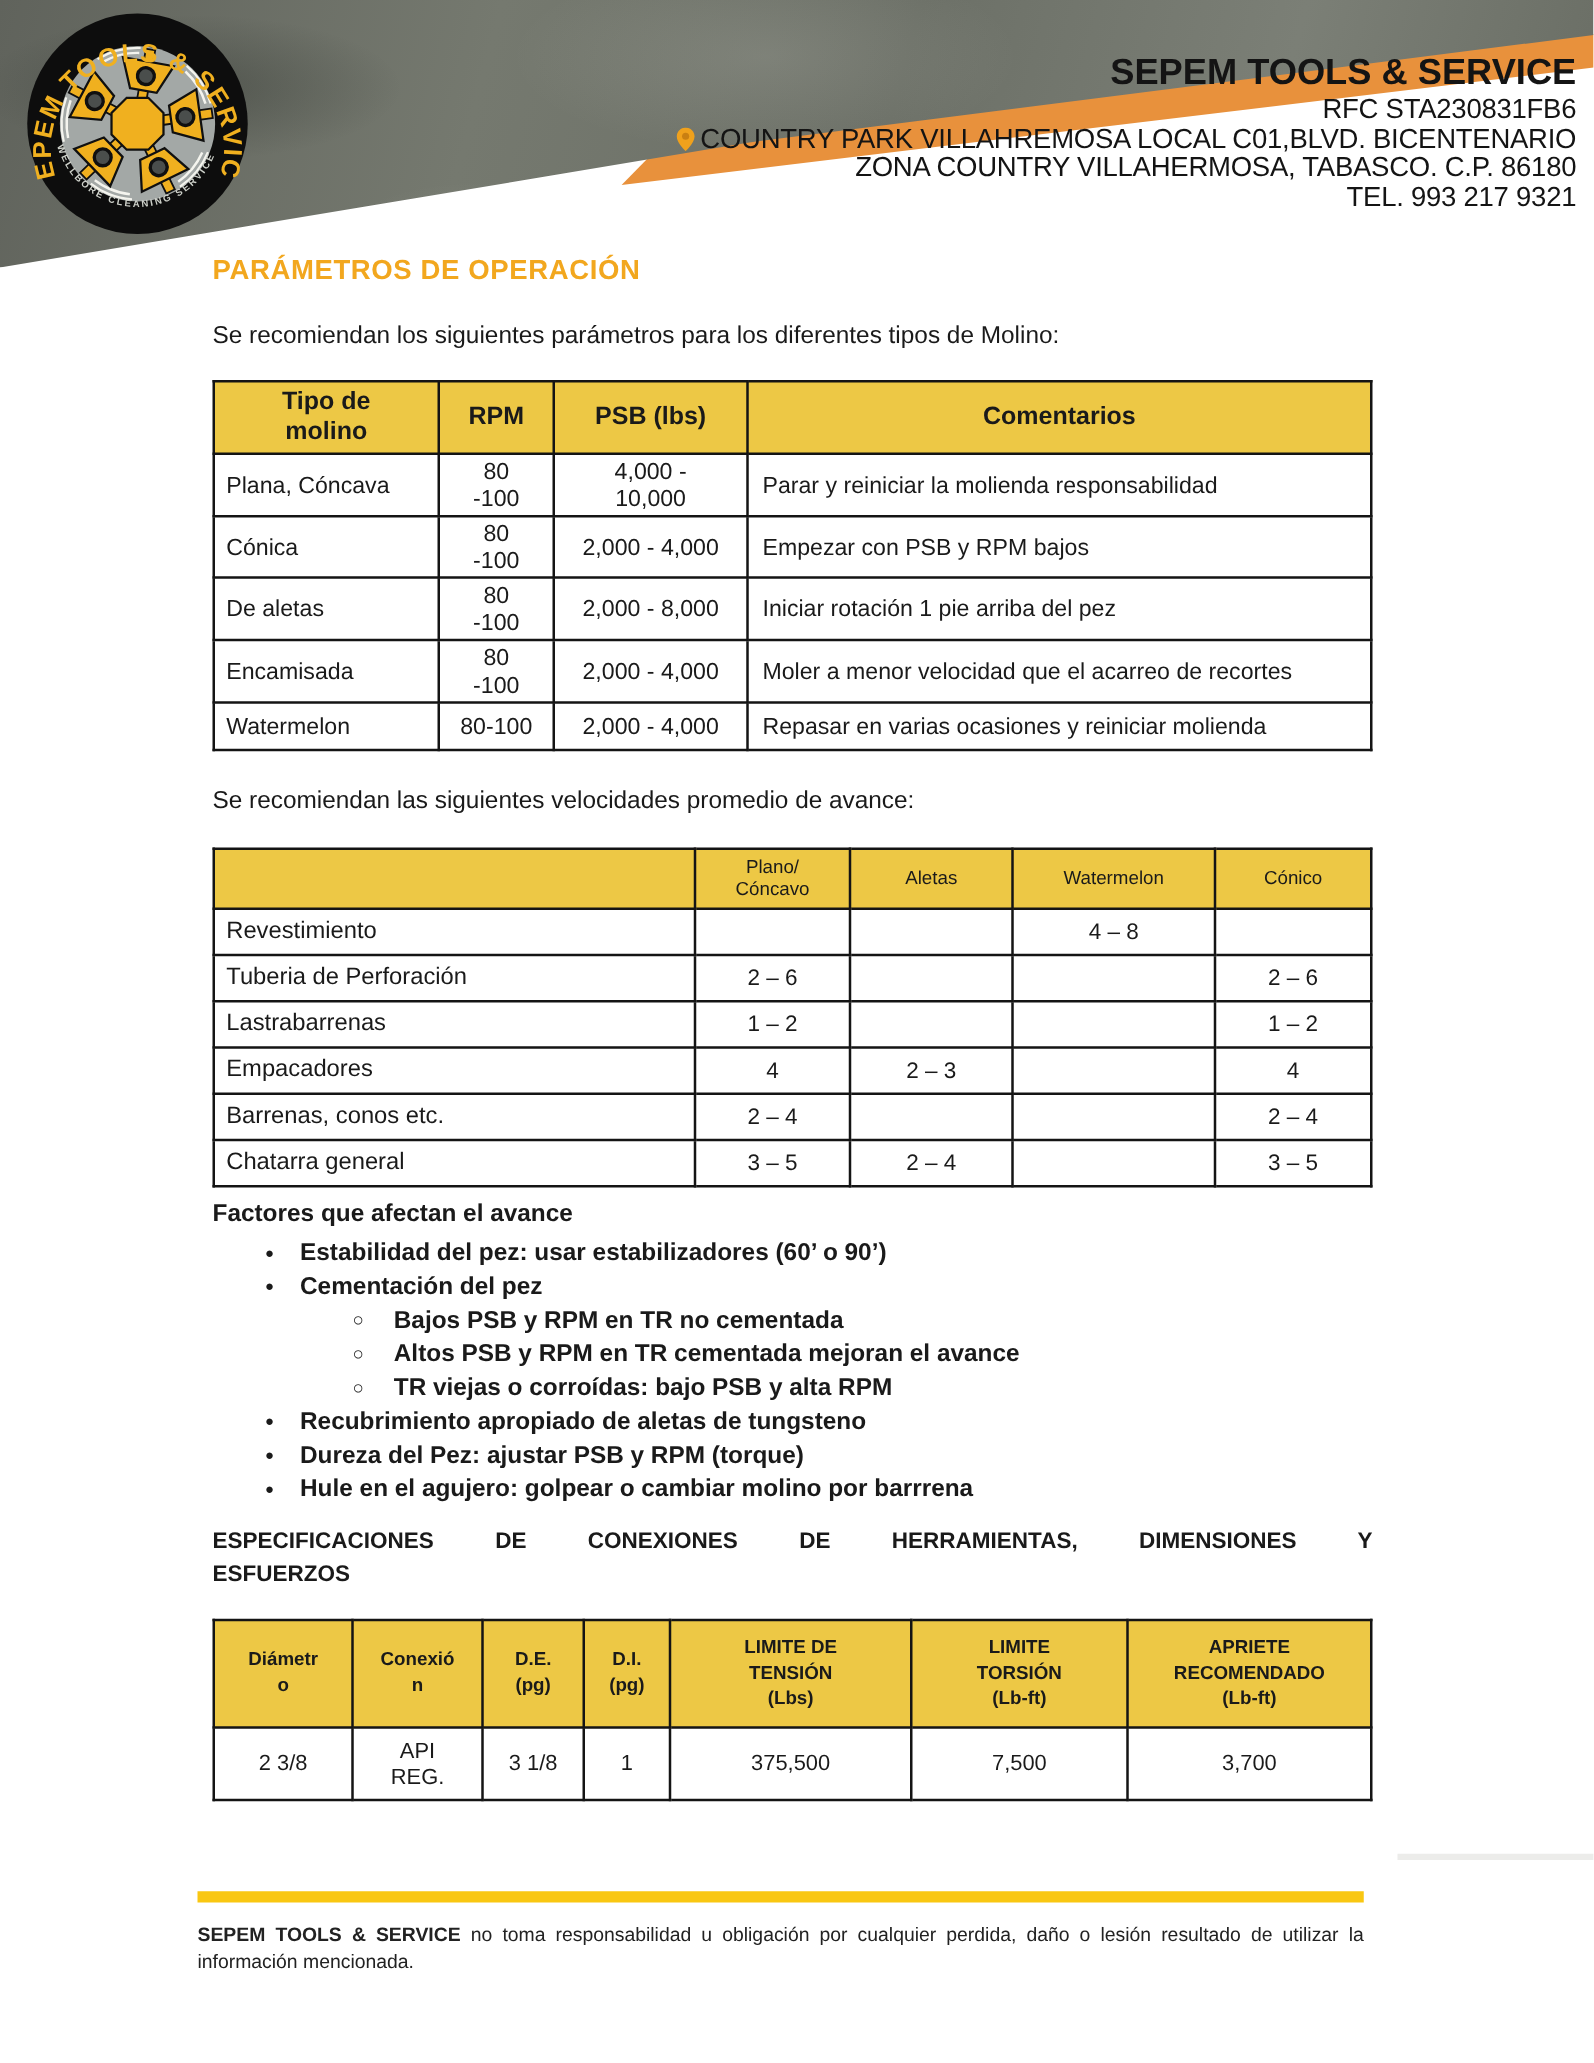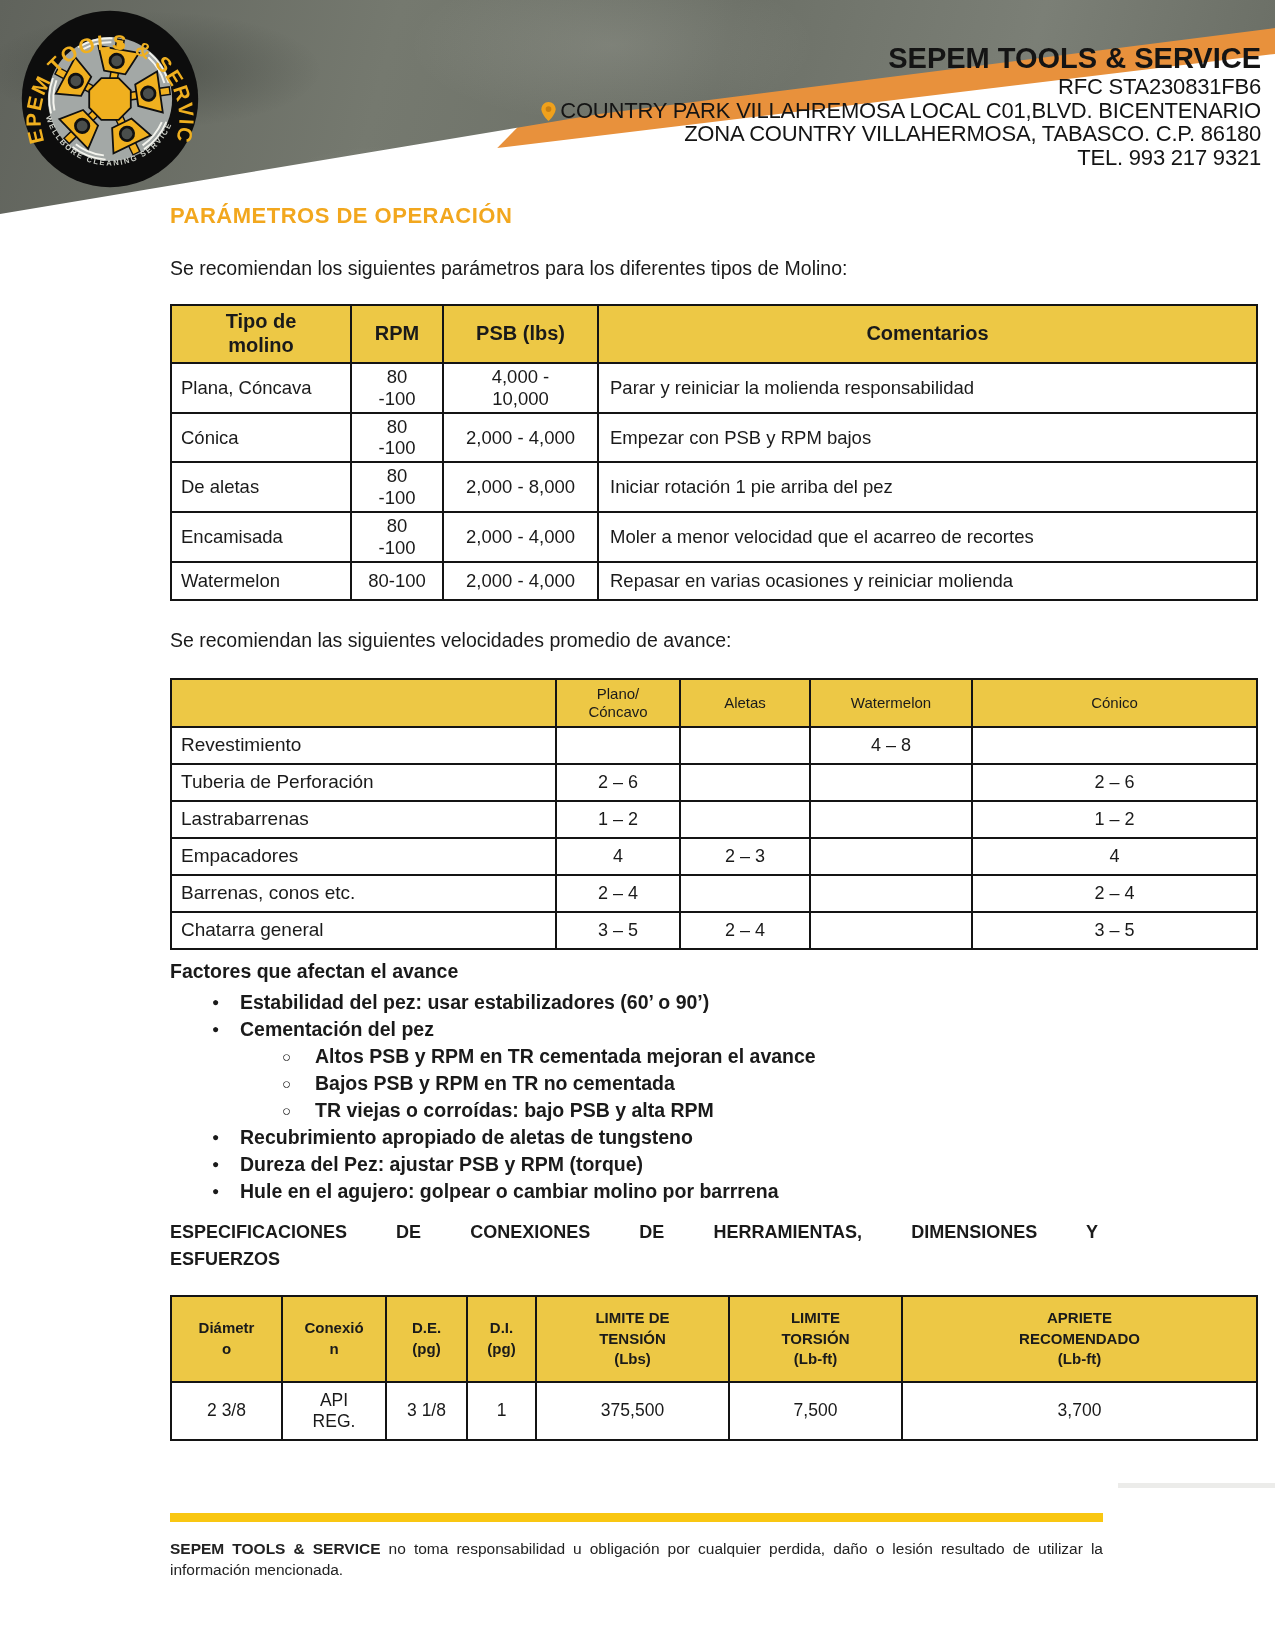--- a/index.html
+++ b/index.html
@@ -47,21 +47,21 @@
   
   .content { position: relative; z-index: 4; margin-left: 170px; width: 928px; padding-top: 203px; }
 
   h1.doc-title {
     margin: 0; font-size: 22px; font-weight: bold; letter-spacing: .5px;
     color: var(--title-orange, #F2A71E);
   }
   p.lead { margin: 28px 0 0; font-size: 19.5px; }
 
   
-  table { border-collapse: collapse; table-layout: fixed; width: 1088px; }
+  table { border-collapse: collapse; table-layout: fixed; width: 928px; }
   th, td { border: 2px solid #141414; padding: 2px 4px; vertical-align: middle; line-height: 1.18; }
   thead th { background: var(--accent-yellow, #EDC845); text-align: center; }
 
   .t1 { margin-top: 24px; }
   .t1 col:nth-child(1) { width: 180px; }
   .t1 col:nth-child(2) { width: 92px; }
   .t1 col:nth-child(3) { width: 155px; }
   .t1 thead th { font-size: 20px; font-weight: bold; height: 52px; }
   .t1 td { font-size: 18.5px; height: 42px; text-align: center; }
   .t1 td:nth-child(1) { text-align: left; padding-left: 9px; }
@@ -99,21 +99,21 @@
   ul.factores-list li.lvl2::before {
     content: "○"; position: absolute; left: 112px; top: 0; font-size: 15px; line-height: 27px;
   }
 
   
   .specs-heading { margin: 14px 0 0; font-size: 18px; font-weight: bold; line-height: 27px; }
   .specs-heading .jline { text-align: justify; text-align-last: justify; }
 
   
   .stray-line { position: absolute; top: 1483px; left: 1118px; width: 157px; height: 5px; background: #ececea; z-index: 1; }
-  .page-footer { position: absolute; top: 1513px; left: 170px; width: 933px; z-index: 4; }
+  .page-footer { position: absolute; top: 1513px; left: 158px; width: 933px; z-index: 4; }
   .footer-bar { height: 9px; background: var(--footer-bar-yellow, #F9C712); margin-bottom: 16px; }
   .disc { margin: 0; font-size: 15.5px; line-height: 21px; text-align: justify; color: #222; }
 </style>
 </head>
 <body>
 
 <div class="page">
 
   <div class="hdr-stripe"></div>
   <div class="hdr-gray"></div>
@@ -292,22 +292,22 @@
             <td></td>
             <td>3 – 5</td>
           </tr>
         </tbody>
     </table>
 
     <h2 class="factores">Factores que afectan el avance</h2>
     <ul class="factores-list">
         <li class="lvl1">Estabilidad del pez: usar estabilizadores (60’ o 90’)</li>
         <li class="lvl1">Cementación del pez</li>
+        <li class="lvl2">Bajos PSB y RPM en TR no cementada</li>
         <li class="lvl2">Altos PSB y RPM en TR cementada mejoran el avance</li>
-        <li class="lvl2">Bajos PSB y RPM en TR no cementada</li>
         <li class="lvl2">TR viejas o corroídas: bajo PSB y alta RPM</li>
         <li class="lvl1">Recubrimiento apropiado de aletas de tungsteno</li>
         <li class="lvl1">Dureza del Pez: ajustar PSB y RPM (torque)</li>
         <li class="lvl1">Hule en el agujero: golpear o cambiar molino por barrrena</li>
       </ul>
 
     <div class="specs-heading">
       <div class="jline">ESPECIFICACIONES DE CONEXIONES DE HERRAMIENTAS, DIMENSIONES Y</div>
       <div>ESFUERZOS</div>
     </div>

